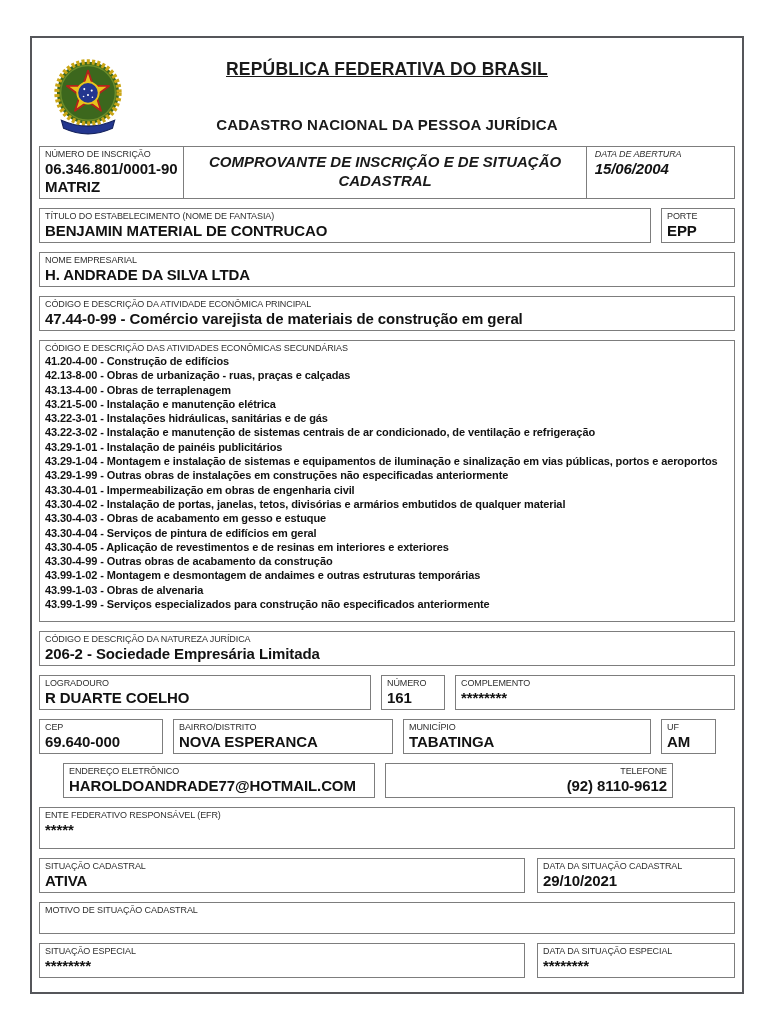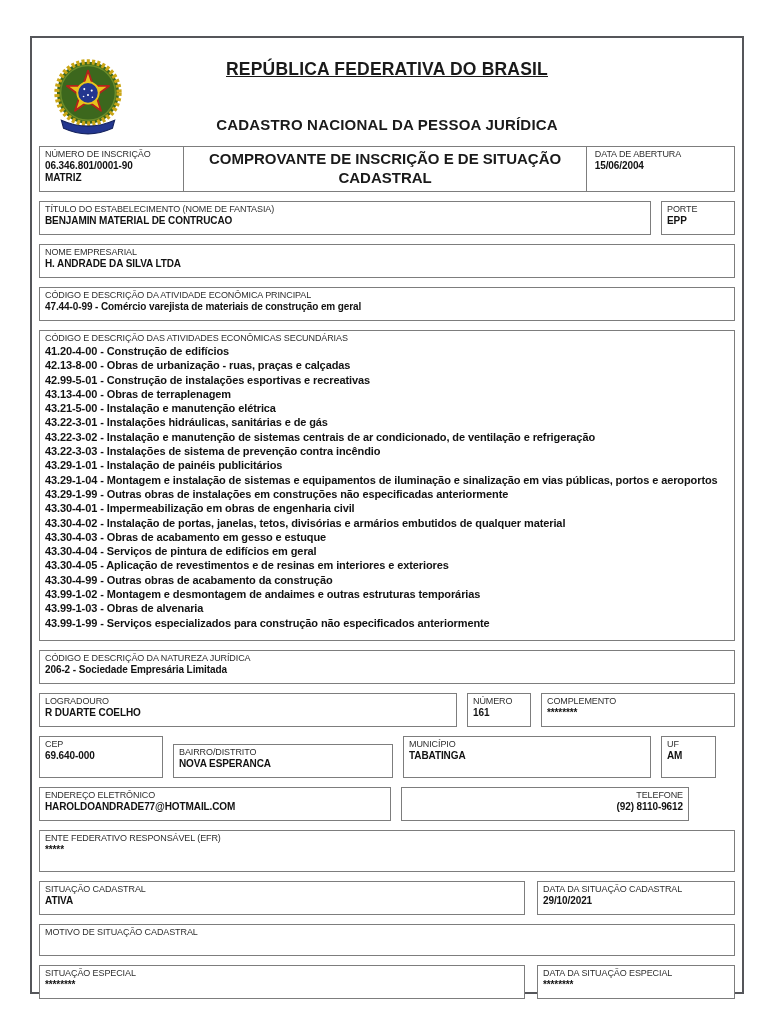--- a/index.html
+++ b/index.html
@@ -29,45 +29,45 @@
   .row { display: flex; margin-top: 9px; }
   .box {
     border: 1px solid #7d7d7d; background: #fff;
     padding: 2px 5px 3px 5px; min-height: 34px;
   }
   .box .lbl {
     font-size: 9px; color: #2e2e2e; letter-spacing: -0.1px;
     white-space: nowrap; overflow: hidden;
   }
   .box .val {
-    font-size: 10px; font-weight: bold; color: #121212;
+    font-size: 15px; font-weight: bold; color: #121212;
     margin-top: 1px; letter-spacing: -0.1px;
   }
   .grow { flex: 1 1 auto; }
   .top-row { margin-top: 0; }
   .top-row .box { min-height: 46px; }
-  .top-row .box + .box { margin-left: -1px; }
+  .top-row .box + .box { margin-left: -1px; font-style: italic; }
   .w-numero-insc { width: 168px; }
   .w-abertura { width: 172px; padding-left: 8px; }
   .comprovante-box {
     display: flex; align-items: center; justify-content: center;
   }
   .comprovante-title {
     font-size: 15px; font-weight: bold; text-align: center;
     line-height: 1.25; padding: 0 4px;
   }
   .gap > .box + .box { margin-left: 10px; }
   .w-porte { width: 74px; }
-  .w-logradouro { width: 418px; }
+  .w-logradouro { width: 332px; }
   .w-num { width: 64px; }
   .w-cep { width: 124px; }
-  .w-bairro { width: 220px; margin-top: 8px; }
+  .w-bairro { width: 220px; }
   .w-municipio { width: 248px; }
   .w-uf { width: 55px; margin-left: auto; }
-  .w-email { width: 352px; }
+  .w-email { width: 312px; margin-left: 24px; }
   .w-telefone { width: 288px; text-align: right; }
   .w-situacao { width: 486px; }
   .w-data-sit { width: 198px; margin-left: auto; }
   .efr-box { min-height: 42px; }
   .motivo-box { min-height: 32px; }
   .act-list { margin-top: 1px; }
   .act-line {
     font-size: 11px; font-weight: bold; color: #121212;
     line-height: 14.3px; letter-spacing: -0.1px;
   }
@@ -136,26 +136,24 @@
       <div class="val">47.44-0-99 - Comércio varejista de materiais de construção em geral</div>
     </div>
   </div>
 
   <div class="row">
     <div class="box grow sec-box">
       <div class="lbl">CÓDIGO E DESCRIÇÃO DAS ATIVIDADES ECONÔMICAS SECUNDÁRIAS</div>
       <div class="act-list">
           <div class="act-line">41.20-4-00 - Construção de edifícios</div>
           <div class="act-line">42.13-8-00 - Obras de urbanização - ruas, praças e calçadas</div>
-          <div class="act-line">42.99-5-01 - Construção de instalações esportivas e recreativas</div>
           <div class="act-line">43.13-4-00 - Obras de terraplenagem</div>
           <div class="act-line">43.21-5-00 - Instalação e manutenção elétrica</div>
           <div class="act-line">43.22-3-01 - Instalações hidráulicas, sanitárias e de gás</div>
           <div class="act-line">43.22-3-02 - Instalação e manutenção de sistemas centrais de ar condicionado, de ventilação e refrigeração</div>
-          <div class="act-line">43.22-3-03 - Instalações de sistema de prevenção contra incêndio</div>
           <div class="act-line">43.29-1-01 - Instalação de painéis publicitários</div>
           <div class="act-line">43.29-1-04 - Montagem e instalação de sistemas e equipamentos de iluminação e sinalização em vias públicas, portos e aeroportos</div>
           <div class="act-line">43.29-1-99 - Outras obras de instalações em construções não especificadas anteriormente</div>
           <div class="act-line">43.30-4-01 - Impermeabilização em obras de engenharia civil</div>
           <div class="act-line">43.30-4-02 - Instalação de portas, janelas, tetos, divisórias e armários embutidos de qualquer material</div>
           <div class="act-line">43.30-4-03 - Obras de acabamento em gesso e estuque</div>
           <div class="act-line">43.30-4-04 - Serviços de pintura de edifícios em geral</div>
           <div class="act-line">43.30-4-05 - Aplicação de revestimentos e de resinas em interiores e exteriores</div>
           <div class="act-line">43.30-4-99 - Outras obras de acabamento da construção</div>
           <div class="act-line">43.99-1-02 - Montagem e desmontagem de andaimes e outras estruturas temporárias</div>

